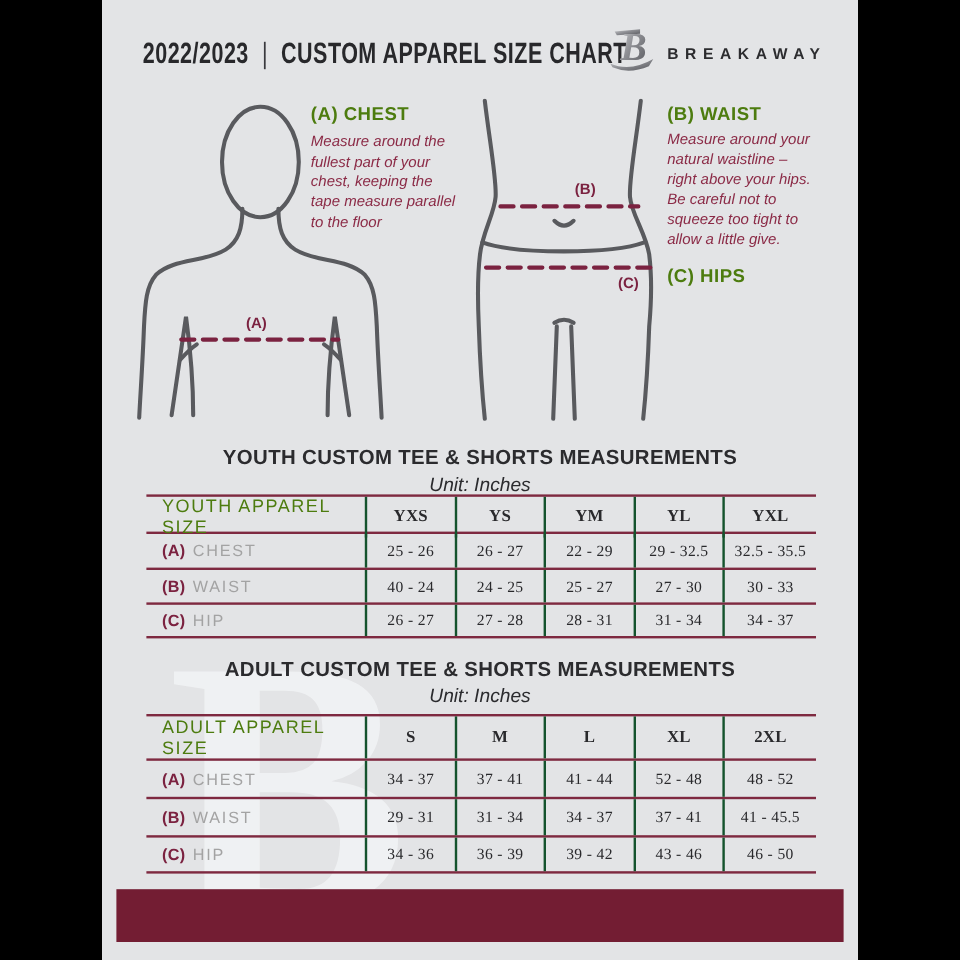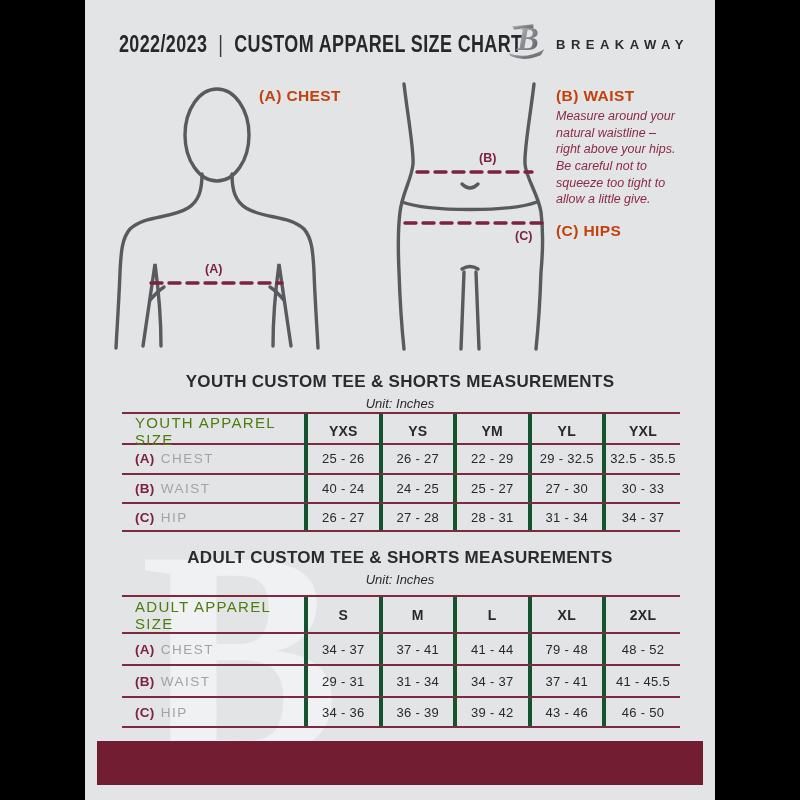--- a/index.html
+++ b/index.html
@@ -13,37 +13,37 @@
     font-weight:bold; font-size:300px; line-height:0.9; color:rgba(250,251,253,0.55); }
 
   
   #masthead { left:119px; top:30px; display:flex; align-items:baseline; gap:14px;
     font-weight:bold; font-size:23px; letter-spacing:0.5px; color:#28282b; white-space:nowrap;
     transform:scale(0.78,1.06); transform-origin:left top; }
   #masthead .div { font-weight:400; color:#3a3a3e; }
   #brand { left:556px; top:37px; font-size:13px; font-weight:bold; letter-spacing:5.5px; color:#2c2c2f; }
 
   
-  .g-head { font-size:15.5px; font-weight:bold; color:#c2410c; letter-spacing:0.4px; }
+  .g-head { font-size:15.5px; font-weight:bold; color:#4d7c0f; letter-spacing:0.4px; }
   .g-body { font-size:12.5px; font-style:italic; color:#8b2a46; line-height:1.33; white-space:pre-line; }
   .marker { position:absolute; font-size:12.5px; font-weight:bold; color:#7b2240; }
 
   
   .sec { left:85px; width:630px; text-align:center; color:#2b2b2e; }
   .sec .t { font-size:17px; font-weight:bold; letter-spacing:0.3px; }
-  .sec .u { font-size:13px; font-style:italic; margin-top:4px; }
+  .sec .u { font-size:16px; font-style:italic; margin-top:4px; }
 
   
   .sizetable { position:absolute; width:558px; }
   .trow { display:grid; grid-template-columns:182px 74.5px 74.5px 74.5px 74.5px 78px;
     border-top:2px solid #7e2940; }
   .sizetable .trow:last-child { border-bottom:2px solid #7e2940; }
   .trow > div { display:flex; align-items:center; justify-content:center;
     font-size:13px; color:#29292c; letter-spacing:0.3px; }
-  .trow > div:not(:first-child) { border-left:4px solid #14532d; }
+  .trow > div:not(:first-child) { border-left:2px solid #14532d;font-family:Liberation Serif, serif; }
   .trow > .labelcell { justify-content:flex-start; padding-left:13px; }
   .thead .sizehdr { font-size:15px; letter-spacing:1.3px; color:#4d7c0f; }
   .thead .sz { font-weight:bold; font-size:14px; letter-spacing:0.2px; }
   .labelcell .pfx { color:#7b2240; font-weight:bold; margin-right:6px; font-size:13.5px; }
   .labelcell .lbl { letter-spacing:1.5px; font-size:13.5px; color:#a3a3a3; }
 
   #footerband { left:97px; top:741px; width:606px; height:44px; background:#731d33; }
 </style>
 </head>
 <body>
@@ -100,20 +100,25 @@
       <path d="M417 172 H 532"></path>
       <path d="M405 223 H 545"></path>
     </g>
   </svg>
 
   <span class="marker" style="left:205px;top:262px">(A)</span>
   <span class="marker" style="left:479px;top:151px">(B)</span>
   <span class="marker" style="left:515px;top:229px">(C)</span>
 
   <div class="abs g-head" style="left:259px;top:87px">(A) CHEST</div>
+  <div class="abs g-body" style="left:259px;top:110px;width:160px">Measure around the
+fullest part of your
+chest, keeping the
+tape measure parallel
+to the floor</div>
 
   <div class="abs g-head" style="left:556px;top:87px">(B) WAIST</div>
   <div class="abs g-body" style="left:556px;top:108px;width:155px">Measure around your
 natural waistline –
 right above your hips.
 Be careful not to
 squeeze too tight to
 allow a little give.</div>
 
   <div class="abs g-head" style="left:556px;top:222px">(C) HIPS</div>
@@ -182,21 +187,21 @@
       <div class="sz">2XL</div>
     </div>
     <div class="trow" style="height:32px">
       <div class="labelcell">
           <span class="pfx">(A)</span>
           <span class="lbl">CHEST</span>
         </div>
       <div>34 - 37</div>
       <div>37 - 41</div>
       <div>41 - 44</div>
-      <div>79 - 48</div>
+      <div>52 - 48</div>
       <div>48 - 52</div>
     </div>
     <div class="trow" style="height:32px">
       <div class="labelcell">
           <span class="pfx">(B)</span>
           <span class="lbl">WAIST</span>
         </div>
       <div>29 - 31</div>
       <div>31 - 34</div>
       <div>34 - 37</div>

